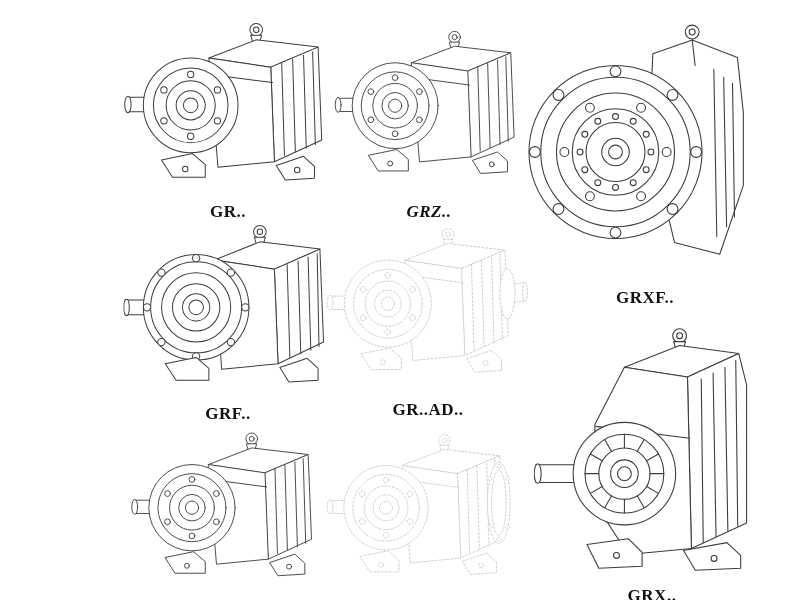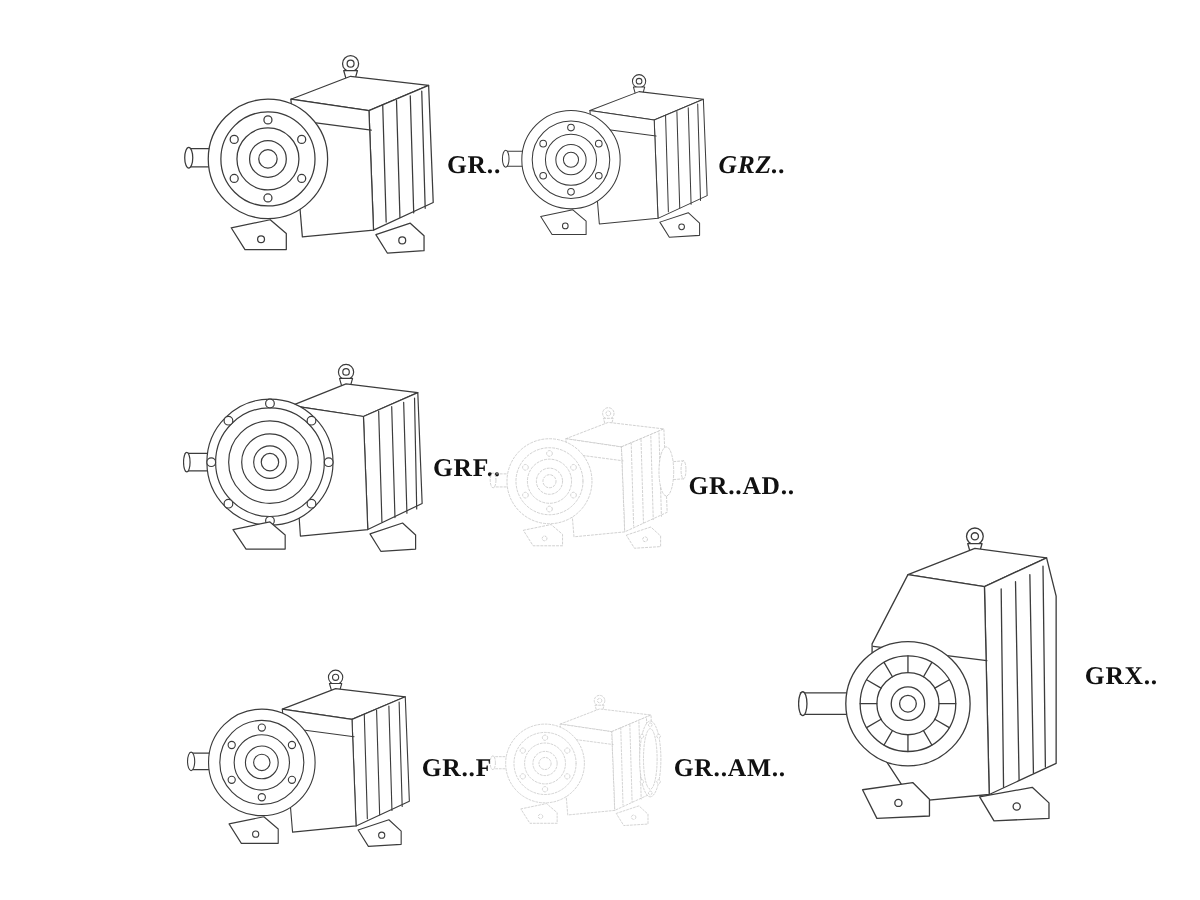--- a/index.html
+++ b/index.html
@@ -1,20 +1,20 @@
 <!DOCTYPE html>
 <html><head>
 <meta charset="utf-8">
 <style>
   html,body { margin:0; padding:0; background:#ffffff; }
   .sheet {
     position:relative; width:800px; height:600px; background:#ffffff;
     overflow:hidden; font-family:"Liberation Serif", serif;
   }
-  .cell { position:absolute; display:flex; align-items:center; }
+  .cell { position:absolute; display:flex; flex-direction:column; align-items:center; }
   .cell svg { width:100%; display:block; }
   .cell-sm svg { height:182px; }
   .cell-xs svg { height:166px; }
   .cell-lg svg { height:268px; }
   .caption {
     margin:2px 0 0 0; font-weight:bold; font-size:17px; color:#111111;
     letter-spacing:0.5px; text-align:center; white-space:nowrap;
   }
   
   svg.draw {
@@ -188,29 +188,35 @@
     <figcaption class="caption">GR..</figcaption>
   </figure>
 
   <figure class="cell cell-sm" style="left:294px;top:2px;width:190px;font-style:italic;">
     <svg class="draw" viewBox="0 0 230 200" preserveAspectRatio="xMidYMid meet">
         <use href="#sym-gear" width="230" height="200"></use>
       </svg>
     <figcaption class="caption">GRZ..</figcaption>
   </figure>
 
+  <figure class="cell cell-lg" style="left:487px;top:2px;width:236px;">
+    <svg class="draw" viewBox="0 0 240 272" preserveAspectRatio="xMidYMid meet">
+        <use href="#sym-bigflange" width="240" height="272"></use>
+      </svg>
+    <figcaption class="caption">GRXF..</figcaption>
+  </figure>
 
   <figure class="cell cell-sm" style="left:82px;top:204px;width:212px;">
     <svg class="draw" viewBox="0 0 230 200" preserveAspectRatio="xMidYMid meet">
         <use href="#sym-flange" width="230" height="200"></use>
       </svg>
     <figcaption class="caption">GRF..</figcaption>
   </figure>
 
-  <figure class="cell cell-sm" style="left:286px;top:216px;width:204px;">
+  <figure class="cell cell-sm" style="left:286px;top:200px;width:204px;">
     <svg class="draw ghost" viewBox="0 0 244 200" preserveAspectRatio="xMidYMid meet">
       <use href="#sym-gear" width="230" height="200"></use>
       <ellipse cx="217" cy="84" rx="9" ry="30"></ellipse>
       <line x1="226" y1="72" x2="238" y2="71"></line>
       <line x1="226" y1="94" x2="238" y2="93"></line>
       <ellipse cx="238" cy="82" rx="3" ry="11"></ellipse>
     </svg>
     <figcaption class="caption">GR..AD..</figcaption>
   </figure>
 

